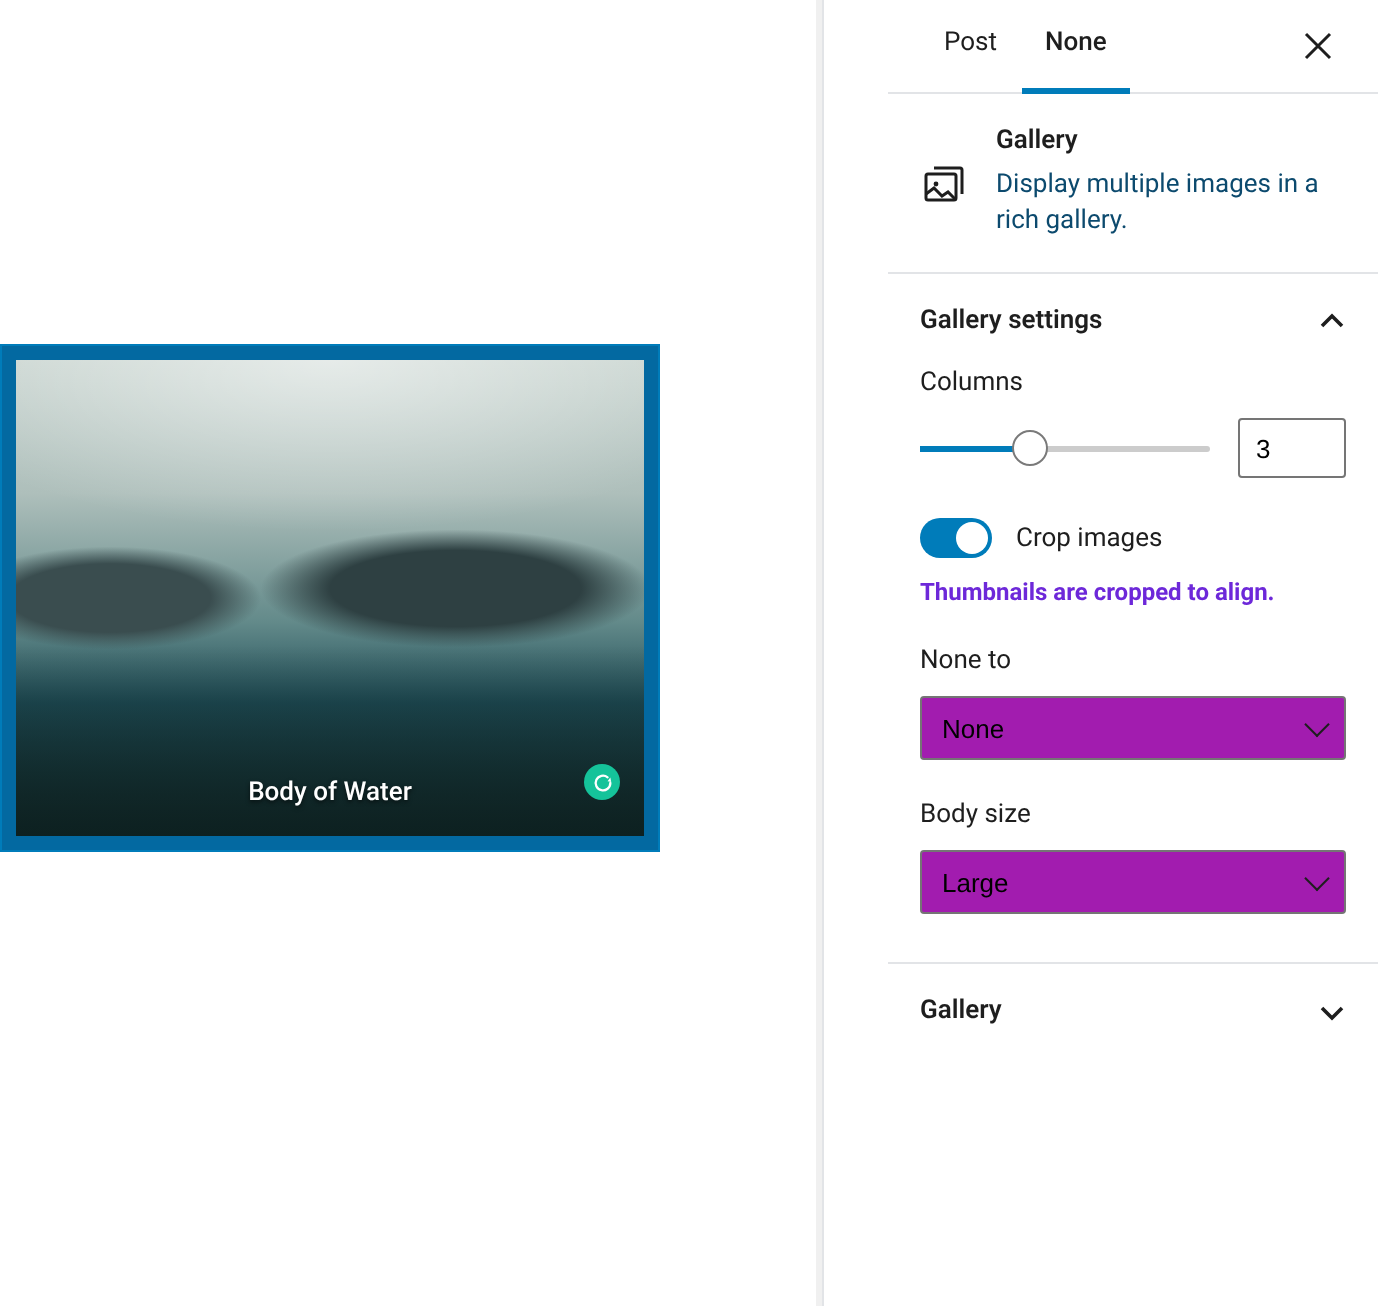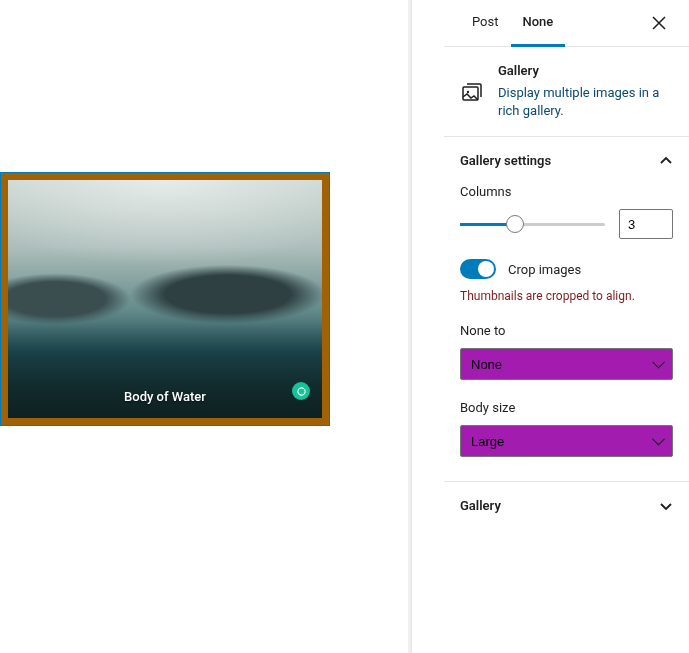--- a/index.html
+++ b/index.html
@@ -13,21 +13,21 @@
       font-size: 13px;
       color: #1e1e1e;
     }
     .editor { flex: 1; padding: 0; position: relative; }
     .gallery-block {
       position: absolute;
       top: 172px;
       left: 0;
       width: 330px;
       border: 1px solid #007cba;
-      background: #a16207;
+      background: #0369a1;
     }
     .gallery-item {
       position: relative;
       margin: 7px;
       background: #333;
       overflow: hidden;
     }
     .gallery-item-1 { height: 238px; }
     .gallery-item-2 { height: 212px; }
     .caption {
@@ -183,21 +183,21 @@
     }
     .toggle-row { display: flex; align-items: center; gap: 12px; margin-bottom: 10px; }
     .toggle {
       width: 36px; height: 20px; border-radius: 10px; background: #007cba;
       position: relative; cursor: pointer;
     }
     .toggle::after {
       content: ""; position: absolute; right: 2px; top: 2px;
       width: 16px; height: 16px; border-radius: 50%; background: #fff;
     }
-    .help-text { color: #7f1d1d; font-size: 12px; }
+    .help-text { color: #6d28d9; font-size: 12px; font-weight: bold; }
     .select {
       width: 100%; height: 32px;
       border: 1px solid #757575;
       border-radius: 2px;
       padding: 0 28px 0 10px;
       font-size: 13px;
       background: #a21caf;
       appearance: none;
       position: relative;
     }

